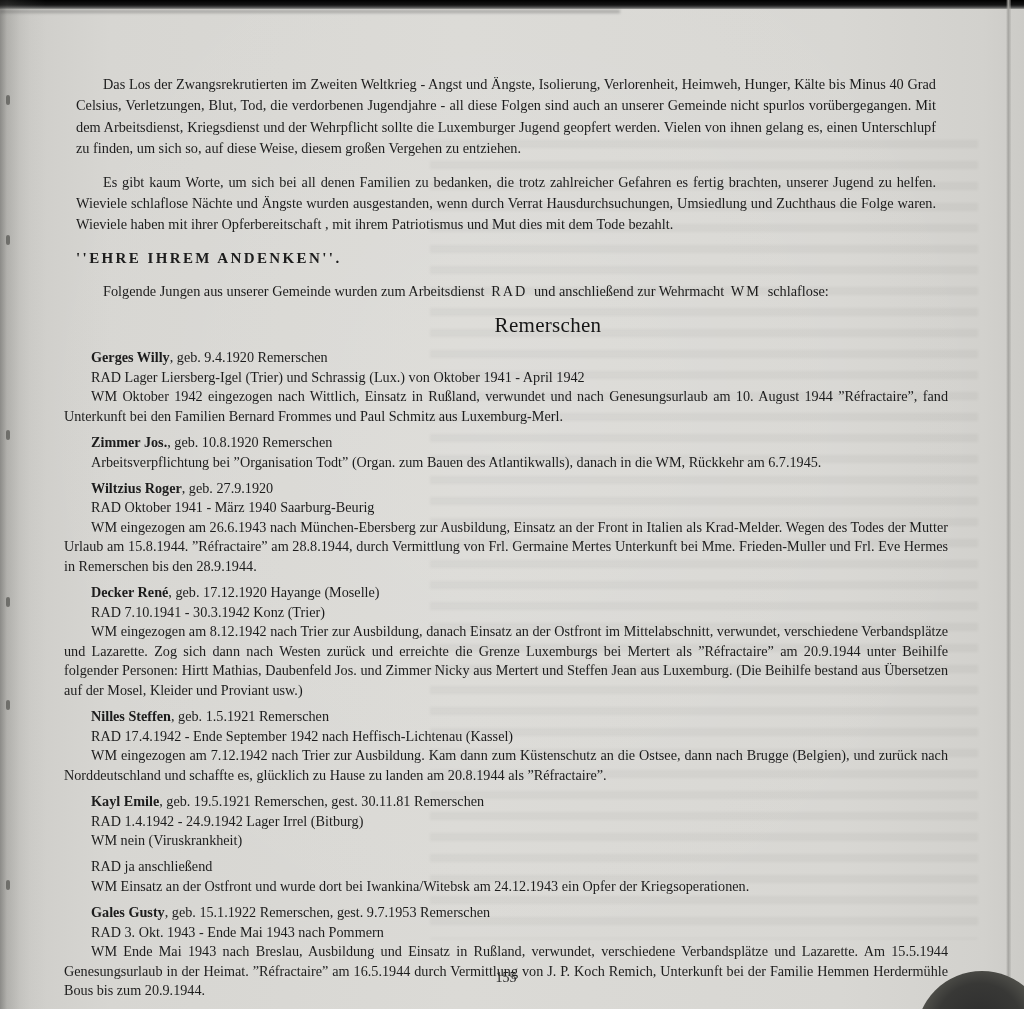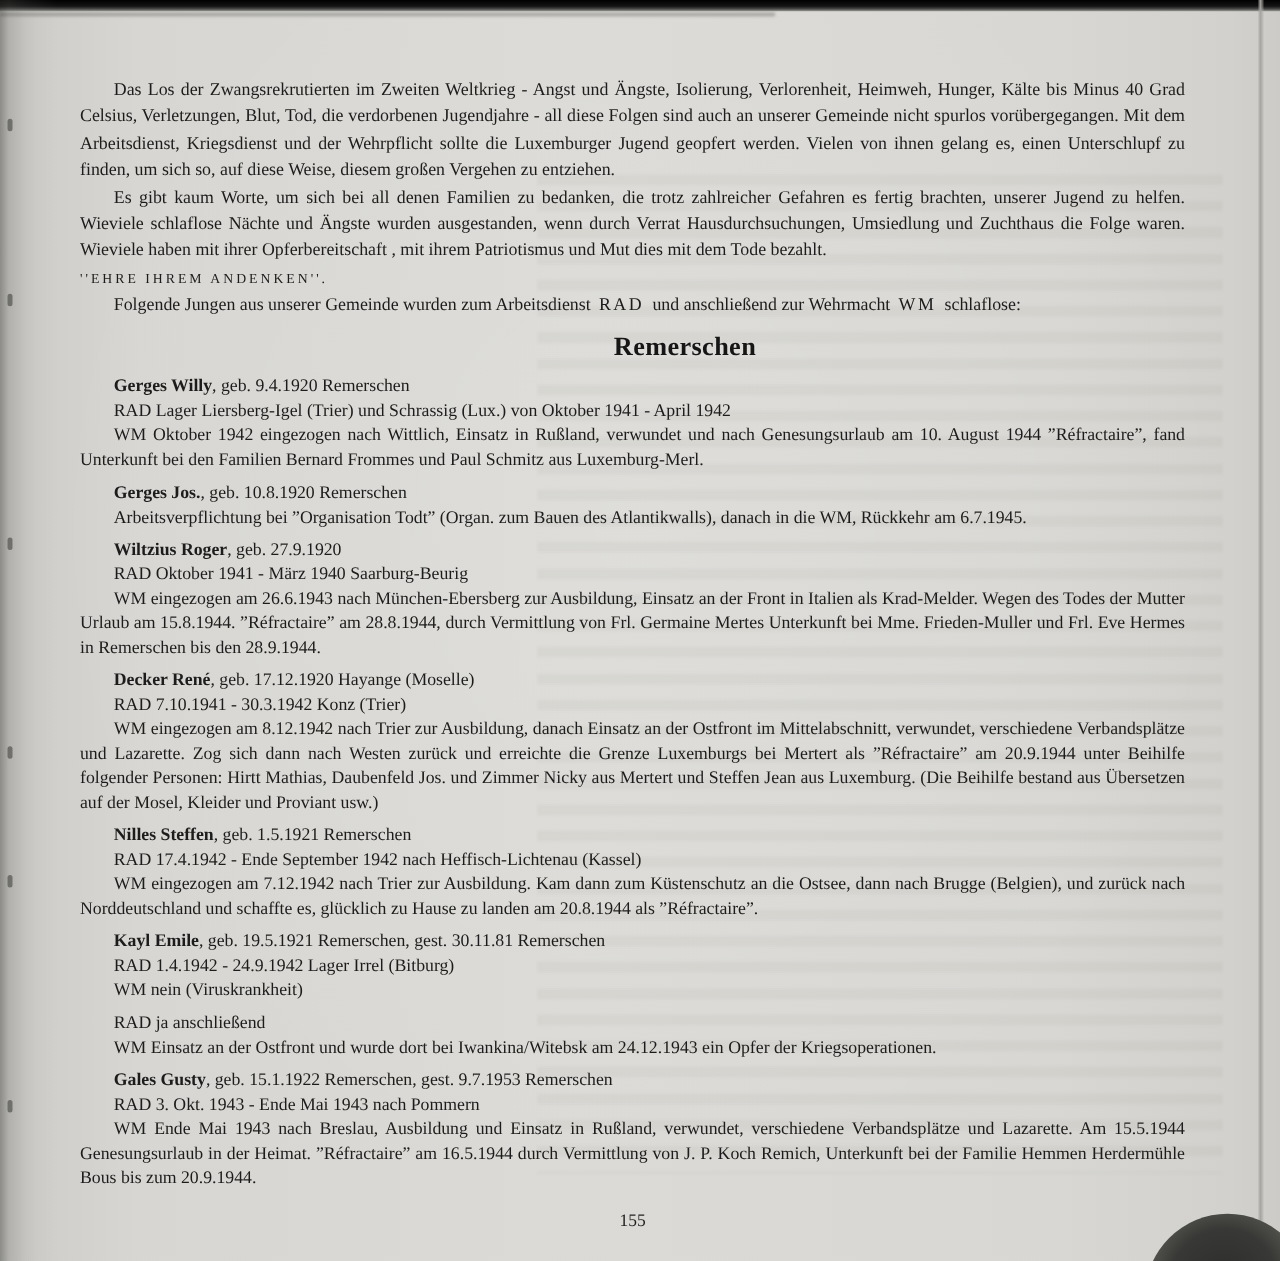--- a/index.html
+++ b/index.html
@@ -51,30 +51,30 @@
     position:absolute; right:-24px; bottom:-94px; width:132px; height:132px;
     border-radius:50%;
     background:radial-gradient(circle at 48% 42%, #2c2c2c 0%, #383836 42%, #55554f 62%, #8b8b85 74%, rgba(200,199,195,0) 80%);
   }
   
   .page-content {
     position:absolute; left:64px; top:62px; width:884px;
     color:#1c1c1c; font-size:14.3px; line-height:21.4px;
     text-align:justify;
   }
-  .page-content p { margin:0; }
+  .page-content p { margin:12px; }
   .indent { text-indent:27px; }
   .honor {
-    font-weight:normal; letter-spacing:2.4px; font-size:11px;
+    font-weight:bold; letter-spacing:2.4px; font-size:15px;
     margin-top:1px !important; text-align:left;
   }
   .abbr { letter-spacing:2px; padding:0 3px; }
   .section-title {
     margin:11px 0 12px 0; text-align:center; transform:translateX(42px);
-    font-size:21px; font-weight:bold; letter-spacing:0.3px; color:#161616;
+    font-size:21px; font-weight:normal; letter-spacing:0.3px; color:#161616;
   }
   .entries { font-size:14.2px; line-height:19.6px; }
   .entry { margin-top:6.5px; }
   .entry .line { margin:0; text-indent:27px; }
   .b { font-weight:bold; }
   .page-num {
     position:absolute; top:970px; left:64px; width:884px;
     text-align:center; font-size:14px; color:#222;
   }
 </style>
@@ -106,21 +106,21 @@
 
     <div class="entries">
 
       <section class="entry">
         <p class="line"><span class="b">Gerges Willy</span><span>, geb. 9.4.1920 Remerschen</span></p>
         <p class="line">RAD Lager Liersberg-Igel (Trier) und Schrassig (Lux.) von Oktober 1941 - April 1942</p>
         <p class="line">WM Oktober 1942 eingezogen nach Wittlich, Einsatz in Rußland, verwundet und nach Genesungsurlaub am 10. August 1944 ”Réfractaire”, fand Unterkunft bei den Familien Bernard Frommes und Paul Schmitz aus Luxemburg-Merl.</p>
       </section>
 
       <section class="entry">
-        <p class="line"><span class="b">Gerges Jos.</span><span>, geb. 10.8.1920 Remerschen</span></p>
+        <p class="line"><span class="b">Zimmer Jos.</span><span>, geb. 10.8.1920 Remerschen</span></p>
         <p class="line">Arbeitsverpflichtung bei ”Organisation Todt” (Organ. zum Bauen des Atlantikwalls), danach in die WM, Rückkehr am 6.7.1945.</p>
       </section>
 
       <section class="entry">
         <p class="line"><span class="b">Wiltzius Roger</span><span>, geb. 27.9.1920</span></p>
         <p class="line">RAD Oktober 1941 - März 1940 Saarburg-Beurig</p>
         <p class="line">WM eingezogen am 26.6.1943 nach München-Ebersberg zur Ausbildung, Einsatz an der Front in Italien als Krad-Melder. Wegen des Todes der Mutter Urlaub am 15.8.1944. ”Réfractaire” am 28.8.1944, durch Vermittlung von Frl. Germaine Mertes Unterkunft bei Mme. Frieden-Muller und Frl. Eve Hermes in Remerschen bis den 28.9.1944.</p>
       </section>
 
       <section class="entry">

